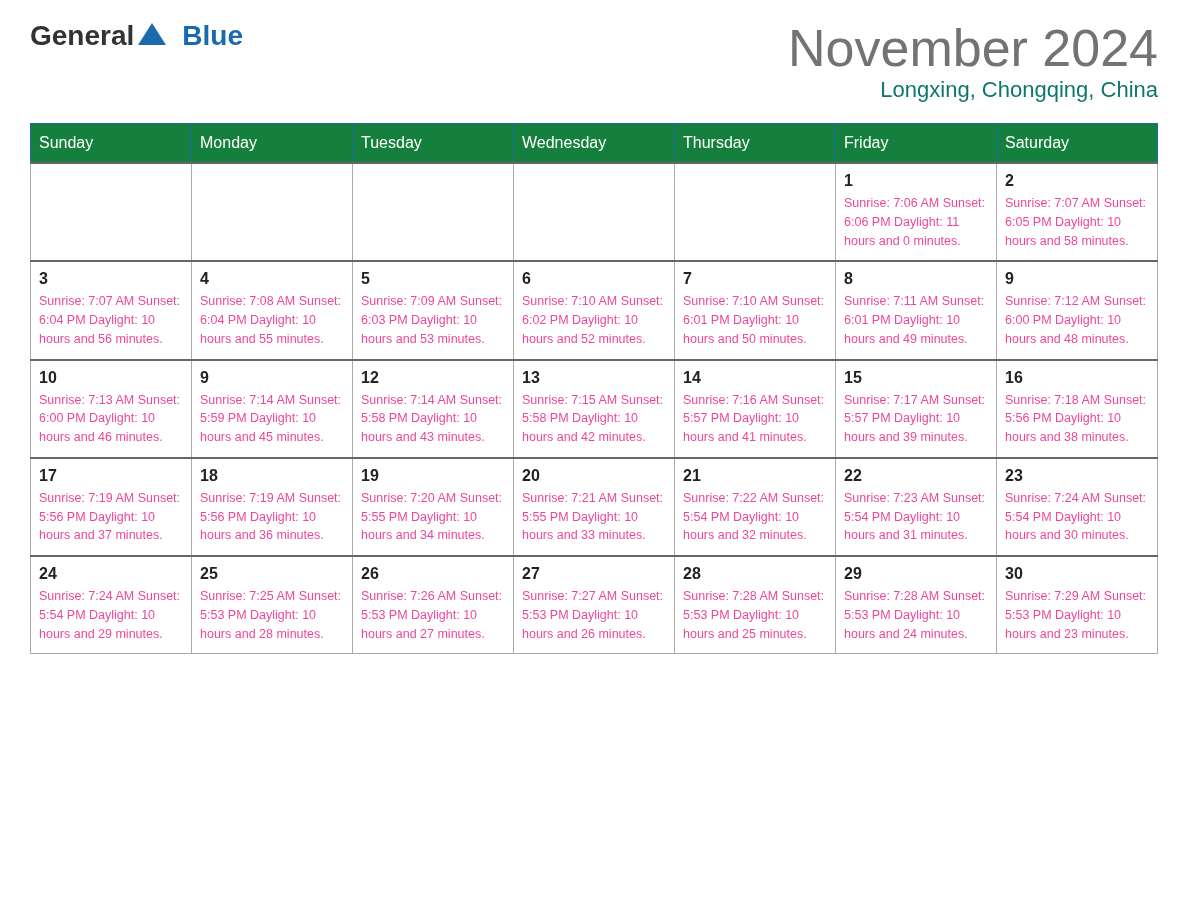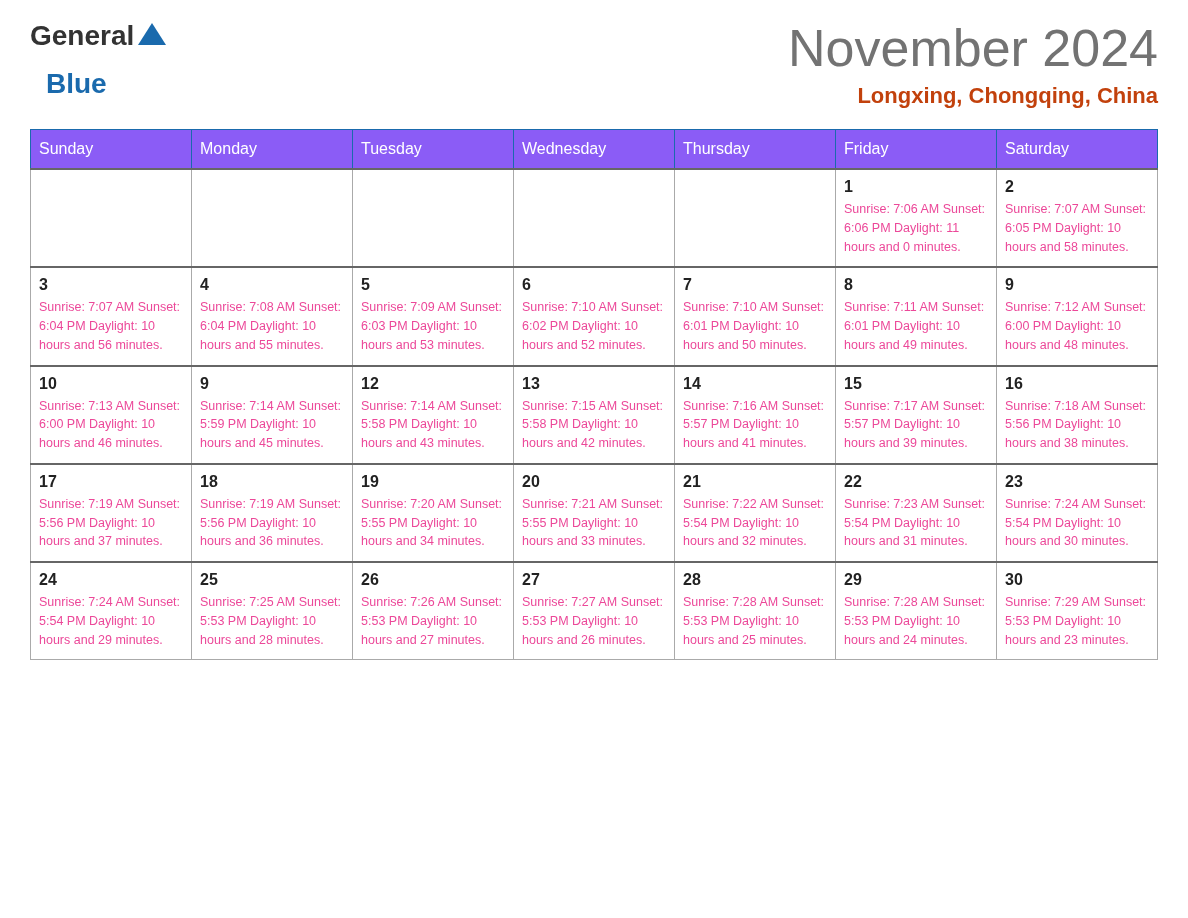--- a/index.html
+++ b/index.html
@@ -11,23 +11,22 @@
       padding: 20px 30px;
     }
     .header {
       display: flex;
       justify-content: space-between;
       align-items: flex-start;
       margin-bottom: 20px;
     }
     .logo {
       display: flex;
-      flex-direction: column;
+      flex-direction: row;
       align-items: flex-start;
-      gap: 16px;
     }
     .logo-top {
       display: flex;
       align-items: center;
     }
     .logo-general {
       font-size: 28px;
       font-weight: bold;
       color: #333;
     }
@@ -50,31 +49,30 @@
       text-align: right;
     }
     .month-title {
       font-size: 52px;
       font-weight: normal;
       color: #737373;
       line-height: 1.1;
     }
     .location-title {
       font-size: 22px;
-      color: #c2410c;
-      margin-top: 6px;
-      font-weight: bold;
+      color: #0f766e;
+      margin-top: 0;
     }
     .calendar {
       width: 100%;
       border-collapse: collapse;
       border: 1px solid #666;
     }
     .calendar th {
-      background-color: #8b5cf6;
+      background-color: #15803d;
       color: #fff;
       padding: 10px 8px;
       font-size: 16px;
       font-weight: normal;
       text-align: left;
       border: 1px solid #1a6aad;
     }
     .calendar td {
       vertical-align: top;
       padding: 8px 8px 10px 8px;

